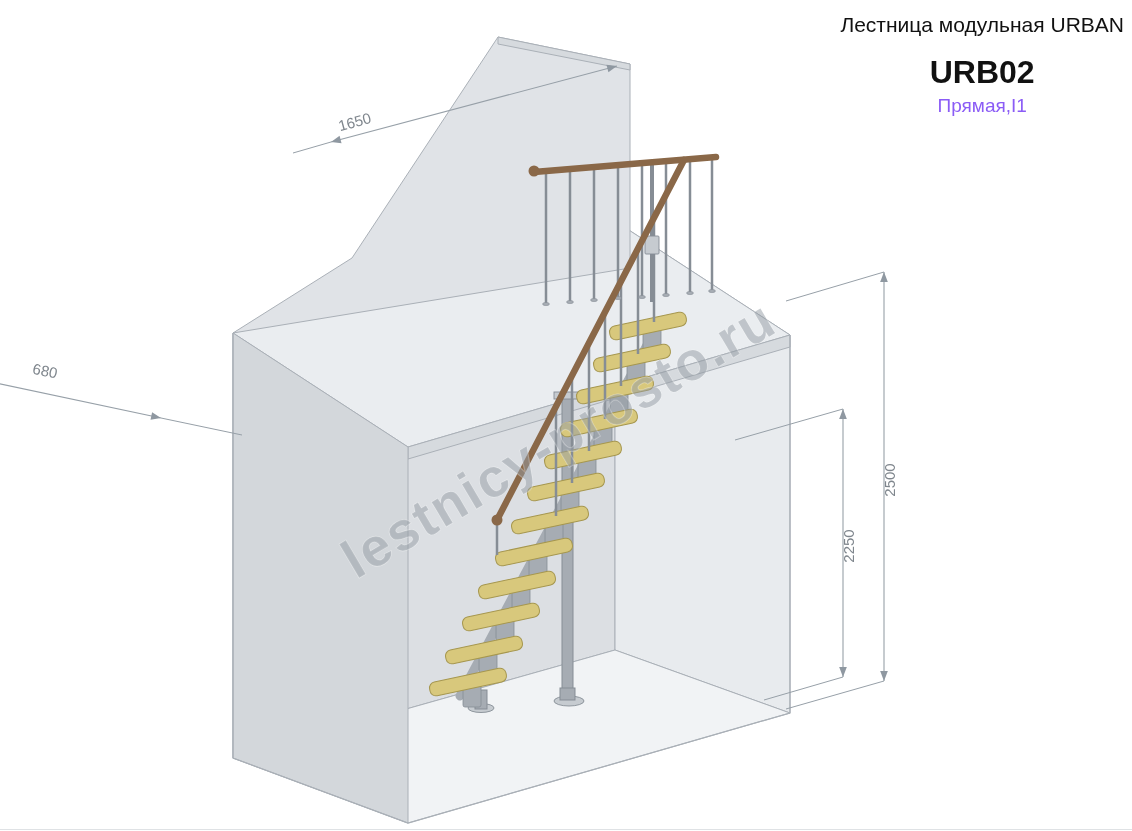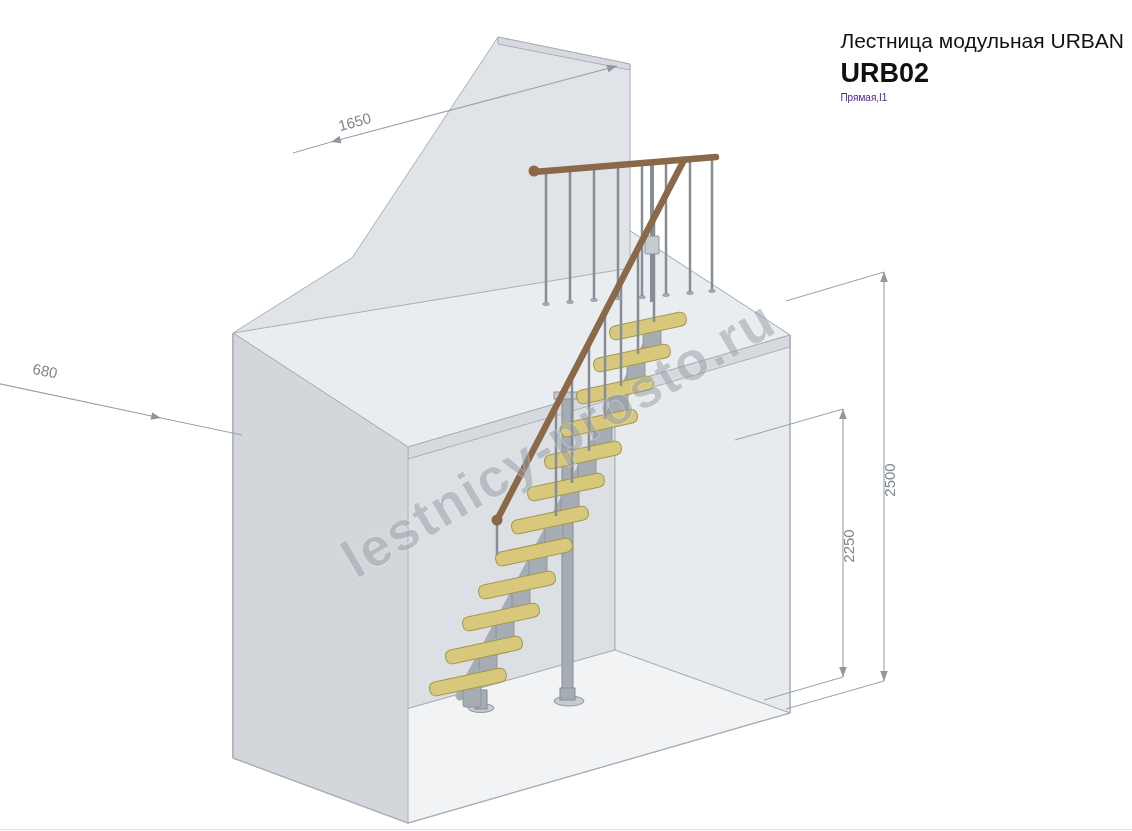--- a/index.html
+++ b/index.html
@@ -32,24 +32,24 @@
   
   .dim{stroke:var(--dim-line);stroke-width:1.1;fill:none;}
   .dim-thin{stroke:var(--dim-line);stroke-width:1;fill:none;}
   .dim-text{fill:var(--dim-text);font-size:15px;}
   .watermark{
     fill:var(--watermark);fill-opacity:.5;
     stroke:#ffffff;stroke-opacity:.35;stroke-width:1.2;paint-order:stroke;
     font-size:54px;font-weight:bold;letter-spacing:2px;
   }
   
-  .title-block{position:absolute;top:28px;right:8px;text-align:left;color:#111;}
+  .title-block{position:absolute;top:12px;right:8px;text-align:center;color:#111;}
   .tb-series{font-size:21px;line-height:1.25;}
-  .tb-model{font-size:27px;font-weight:bold;line-height:1.3;margin-top:2px;}
-  .tb-sub{font-size:10px;line-height:1.3;color:#4c1d95;}
+  .tb-model{font-size:32px;font-weight:bold;line-height:1.3;margin-top:14px;}
+  .tb-sub{font-size:19px;line-height:1.3;color:#8b5cf6;}
 </style>
 </head>
 <body>
 
 <div class="canvas">
 
   <svg width="1132" height="831" viewBox="0 0 1132 831">
     <defs>
       <marker id="arrow" viewBox="0 0 10 10" refX="9.5" refY="5" markerWidth="10" markerHeight="10" orient="auto-start-reverse">
         <path d="M0.5,1.5 L9.5,5 L0.5,8.5 Z" fill="#8f98a1"></path>

